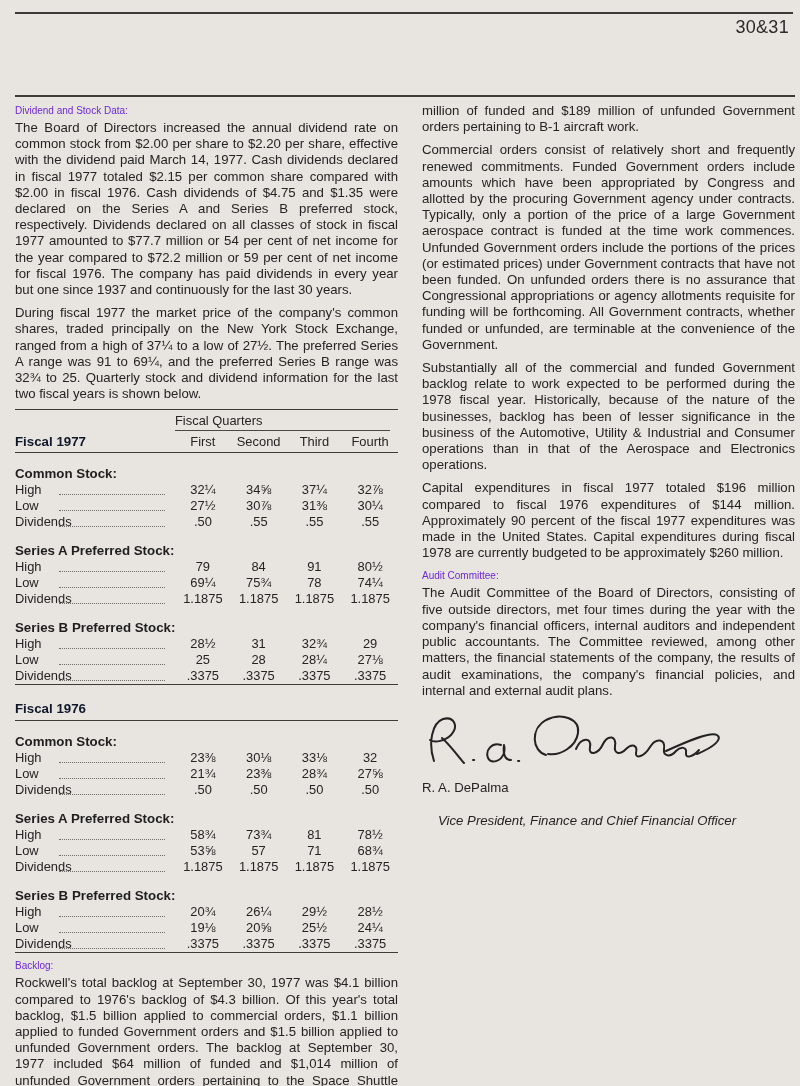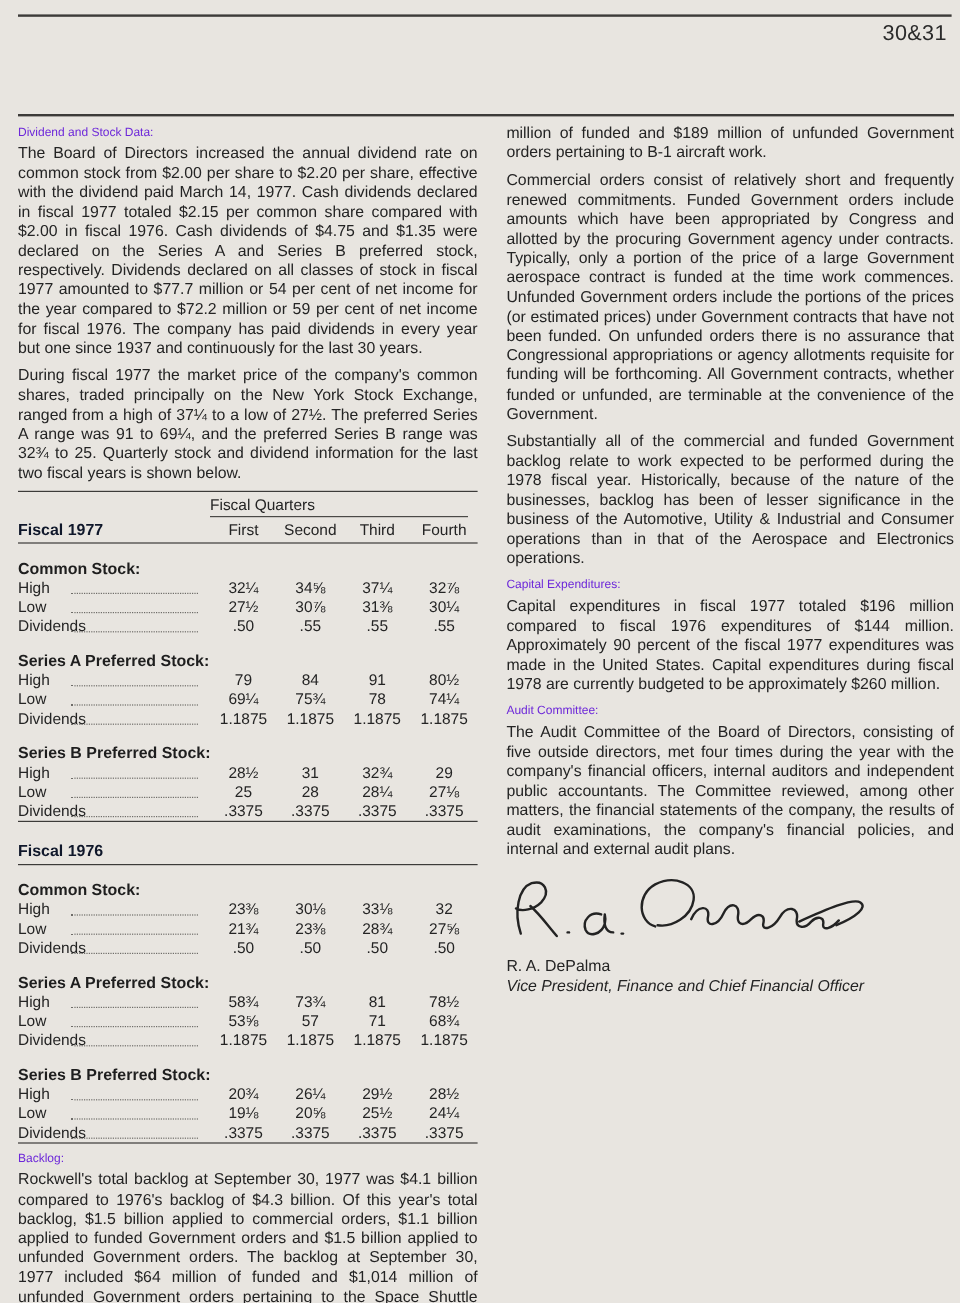--- a/index.html
+++ b/index.html
@@ -29,21 +29,21 @@
   .tbl-cell{flex:0 0 55.75px;text-align:center;white-space:nowrap;}
   .tbl-group-label{font-weight:bold;font-size:13.3px;color:#1e1e1e;padding-top:13px;}
   .tbl-row{display:flex;align-items:baseline;}
   .tbl-row-label{flex:0 0 auto;}
   .leader{flex:1;align-self:flex-end;margin:0 10px 3px 2px;border-bottom:1.5px dotted #6e6c68;min-width:10px;max-width:118px;}
   .tbl-row .tbl-row-label{width:42px;}
   
   .sig-block{margin-top:10px;}
   .sig-svg{display:block;margin:4px 0 2px -4px;}
   .sig-name{font-size:13.2px;line-height:17px;margin:0;}
-  .sig-title{font-size:13.2px;line-height:17px;font-style:italic;margin:0;}
+  .sig-title{font-size:13.2px;line-height:17px;font-style:italic;margin:16px;}
 </style>
 </head>
 <body>
 
 <div class="page">
 
   <div class="top-rule"></div>
   <div class="page-number">30&amp;31</div>
   <div class="columns-rule"></div>
 
@@ -227,21 +227,20 @@
     <div style="height:5px"></div>
     <h3>Backlog:</h3>
     <p>Rockwell's total backlog at September 30, 1977 was $4.1 billion compared to 1976's backlog of $4.3 billion. Of this year's total backlog, $1.5 billion applied to commercial orders, $1.1 billion applied to funded Government orders and $1.5 billion applied to unfunded Government orders. The backlog at September 30, 1977 included $64 million of funded and $1,014 million of unfunded Government orders pertaining to the Space Shuttle program and $279</p>
   </div>
 
   <div class="col col-right">
     <p>million of funded and $189 million of unfunded Government orders pertaining to B-1 aircraft work.</p>
     <p>Commercial orders consist of relatively short and frequently renewed commitments. Funded Government orders include amounts which have been appropriated by Congress and allotted by the procuring Government agency under contracts. Typically, only a portion of the price of a large Government aerospace contract is funded at the time work commences. Unfunded Government orders include the portions of the prices (or estimated prices) under Government contracts that have not been funded. On unfunded orders there is no assurance that Congressional appropriations or agency allotments requisite for funding will be forthcoming. All Government contracts, whether funded or unfunded, are terminable at the convenience of the Government.</p>
     <p>Substantially all of the commercial and funded Government backlog relate to work expected to be performed during the 1978 fiscal year. Historically, because of the nature of the businesses, backlog has been of lesser significance in the business of the Automotive, Utility &amp; Industrial and Consumer operations than in that of the Aerospace and Electronics operations.</p>
 
-    <h3>Capital Expenditures:</h3>
     <p>Capital expenditures in fiscal 1977 totaled $196 million compared to fiscal 1976 expenditures of $144 million. Approximately 90 percent of the fiscal 1977 expenditures was made in the United States. Capital expenditures during fiscal 1978 are currently budgeted to be approximately $260 million.</p>
 
     <h3>Audit Committee:</h3>
     <p>The Audit Committee of the Board of Directors, consisting of five outside directors, met four times during the year with the company's financial officers, internal auditors and independent public accountants. The Committee reviewed, among other matters, the financial statements of the company, the results of audit examinations, the company's financial policies, and internal and external audit plans.</p>
 
     <div class="sig-block">
       <svg class="sig-svg" width="310" height="68" viewBox="0 0 310 68">
         <g fill="none" stroke="#232323" stroke-width="2" stroke-linecap="round" stroke-linejoin="round">
           <path d="M16 52 C10 34 14 14 25 10 C36 7 41 17 33 26 C27 32 17 34 12 31 M24 29 C32 36 39 46 46 54"></path>
           <path d="M55 51 l1.2 0"></path>

